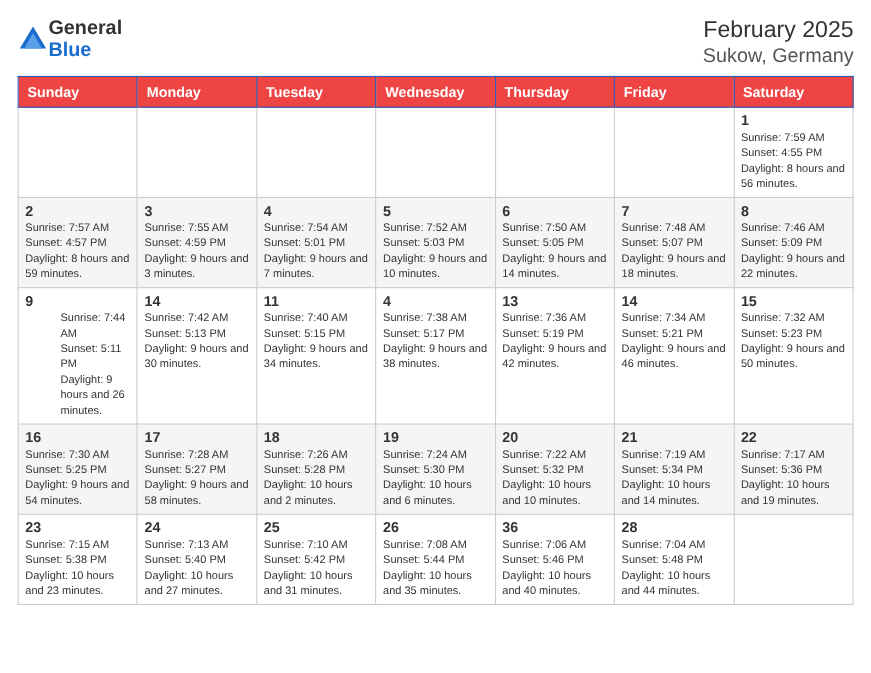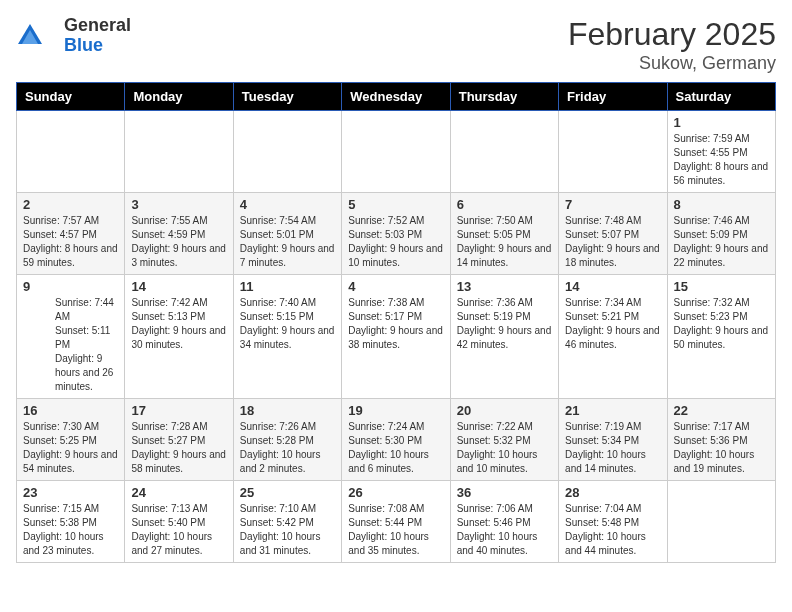--- a/index.html
+++ b/index.html
@@ -12,53 +12,53 @@
     }
     .header {
       display: flex;
       justify-content: space-between;
       align-items: flex-start;
       margin-bottom: 8px;
     }
     .logo {
       display: flex;
       align-items: center;
-      gap: 20px;
+      gap: 0;
     }
     .logo-text {
       font-size: 18px;
       font-weight: bold;
       line-height: 1.1;
     }
     .logo-text .general { color: #333; }
     .logo-text .blue { color: #1a6dcc; }
     .logo-icon {
       width: 28px;
       height: 28px;
     }
     .title-block {
       text-align: right;
     }
     .month-title {
-      font-size: 32px;
+      font-size: 21px;
       font-weight: normal;
       color: #333;
       margin-left: 41px;
     }
     .location {
       font-size: 18px;
       color: #555;
     }
     .calendar {
       width: 100%;
       border-collapse: collapse;
       border: 1px solid #ccc;
     }
     .calendar th {
-      background: #000000;
+      background: #ef4444;
       color: #fff;
       text-align: left;
       padding: 6px 8px;
       font-size: 13px;
       font-weight: bold;
       border: 1px solid #2a5bb5;
     }
     .calendar td {
       vertical-align: top;
       border: 1px solid #ccc;

